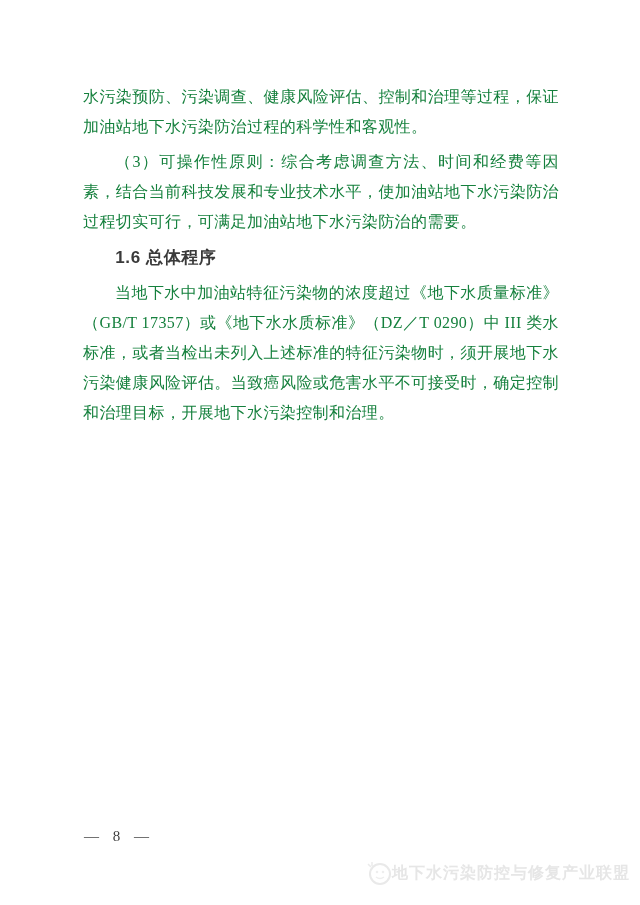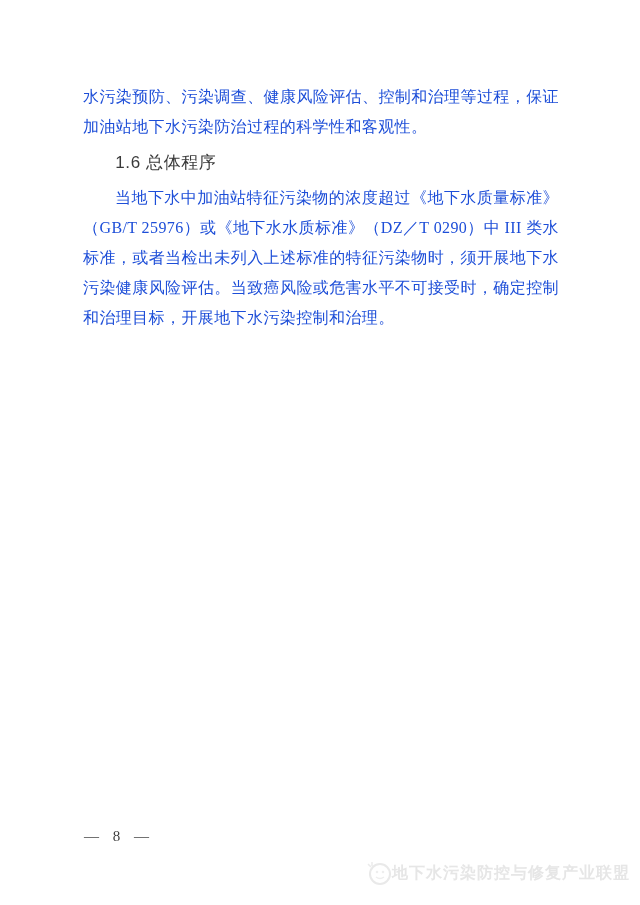--- a/index.html
+++ b/index.html
@@ -21,30 +21,30 @@
     top: 82px;
     left: 83px;
     width: 476px;
   }
   .body-text p {
     margin: 0 0 5px 0;
     font-size: 16px;
     line-height: 30px;
     text-align: justify;
     letter-spacing: 0.4px;
-    color: #1d4ed8;
+    color: #15803d;
   }
   .body-text p.indent {
     text-indent: 2em;
   }
   .body-text h2 {
     margin: 6px 0 5px 0;
     font-size: 17px;
     line-height: 30px;
-    font-weight: normal;
+    font-weight: bold;
     text-indent: 1.9em;
     letter-spacing: 0.6px;
     font-family: "Liberation Sans", sans-serif;
     color: #3a3a3a;
   }
   .footer {
     position: absolute;
     left: 84px;
     top: 826px;
     font-size: 15px;
@@ -76,26 +76,27 @@
   }
 </style>
 </head>
 <body>
 
 <div class="sheet">
 
   <div class="body-text">
     <p>水污染预防、污染调查、健康风险评估、控制和治理等过程，保证加油站地下水污染防治过程的科学性和客观性。</p>
 
+    <p class="indent">（3）可操作性原则：综合考虑调查方法、时间和经费等因素，结合当前科技发展和专业技术水平，使加油站地下水污染防治过程切实可行，可满足加油站地下水污染防治的需要。</p>
 
     <h2>1.6 总体程序</h2>
 
 
 
-    <p class="indent">当地下水中加油站特征污染物的浓度超过《地下水质量标准》（GB/T 25976）或《地下水水质标准》（DZ／T 0290）中 III 类水标准，或者当检出未列入上述标准的特征污染物时，须开展地下水污染健康风险评估。当致癌风险或危害水平不可接受时，确定控制和治理目标，开展地下水污染控制和治理。</p>
+    <p class="indent">当地下水中加油站特征污染物的浓度超过《地下水质量标准》（GB/T 17357）或《地下水水质标准》（DZ／T 0290）中 III 类水标准，或者当检出未列入上述标准的特征污染物时，须开展地下水污染健康风险评估。当致癌风险或危害水平不可接受时，确定控制和治理目标，开展地下水污染控制和治理。</p>
   </div>
 
   <div class="footer">— 8 —</div>
 
   <div class="watermark">
     <span class="wm-icon">
       <svg width="26" height="26" viewBox="0 0 26 26" xmlns="http://www.w3.org/2000/svg">
         <path d="M2 4 L5 7 M6 2 L6 6" stroke="#ebebeb" stroke-width="1.5" fill="none"></path>
         <circle cx="14" cy="14" r="10" stroke="#e9e9e9" stroke-width="2" fill="none"></circle>
         <circle cx="11" cy="12" r="1.3" fill="#eeeeee"></circle>

